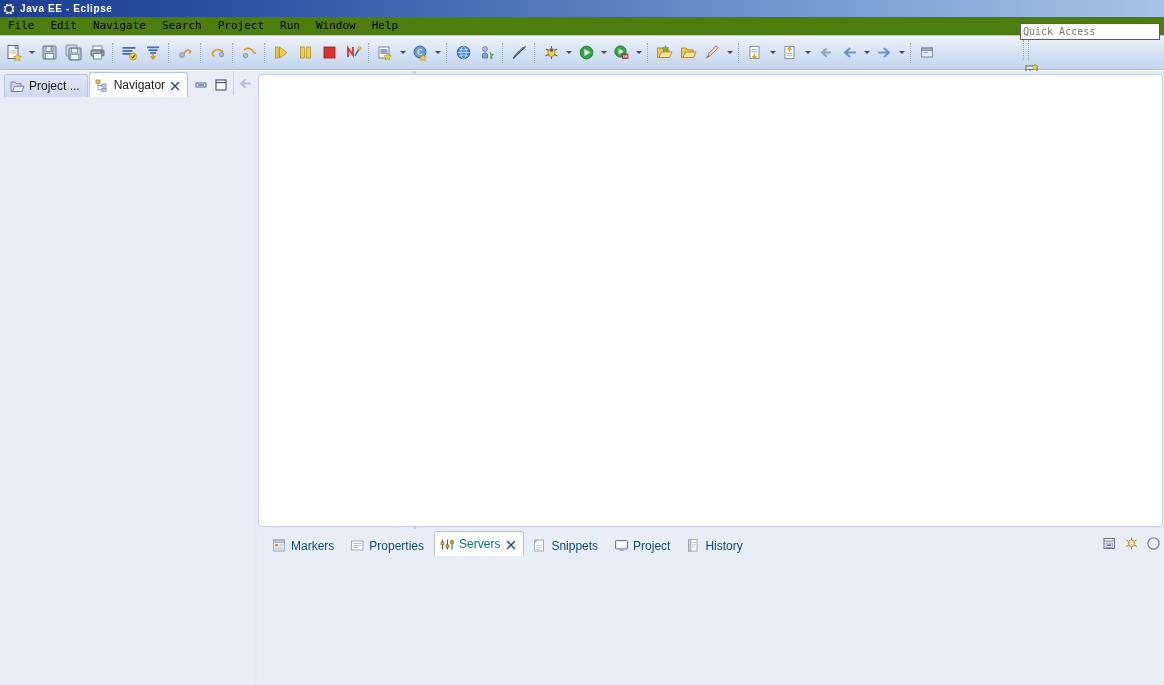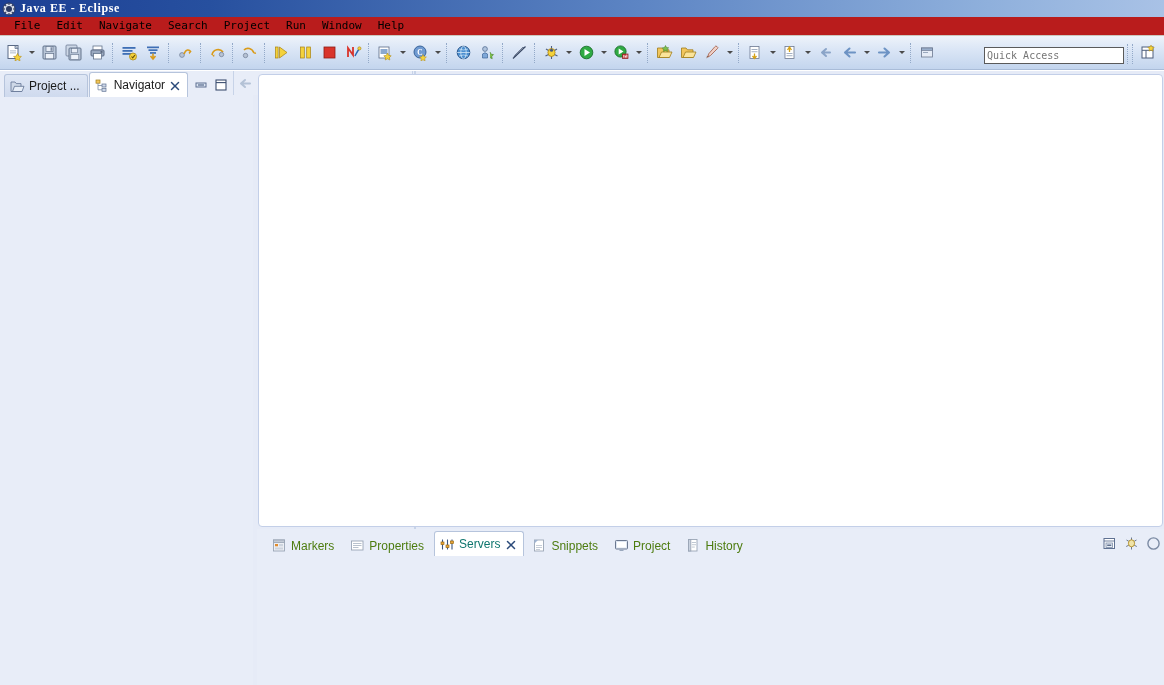--- a/index.html
+++ b/index.html
@@ -19,34 +19,33 @@
     padding-left: 2px;
     position: relative;
   }
   #titlebar .tb-icon {
     width: 14px; height: 14px; margin-right: 4px;
     flex: 0 0 auto;
     position: relative;
   }
   #titlebar .tb-title {
     color: #ffffff;
-    font-family: Liberation Serif, serif;
-    font-size: 12px;
+    font-family: Liberation Sans, sans-serif;
+    font-size: 10px;
     font-weight: bold;
     letter-spacing: 0.6px;
     white-space: nowrap;
   }
 
   
   #menubar {
     height: 19px;
-    background: #b91c1c;
+    background: #4d7c0f;
     border-bottom: 1px solid #cbc7bd;
     display: flex; align-items: center;
-    padding-left: 6px;
   }
   #menubar .menu-item {
     font-family: "DejaVu Sans Mono", monospace;
     font-size: 11px;
     color: #000000;
     padding: 1px 8px 2px 8px;
     white-space: nowrap;
     cursor: default;
   }
 
@@ -83,22 +82,23 @@
   }
   .tb-sep {
     width: 2px; height: 20px;
     margin: 0 3px;
     border-left: 1px dotted #93a9c8;
     flex: 0 0 auto;
   }
 
   #quickaccess-wrap {
     margin-left: auto;
-    display: flex; align-items: flex-end;
+    display: flex; align-items: flex-start;
     padding-right: 2px;
+    flex-direction: column;
   }
   #quickaccess {
     width: 140px; height: 17px;
     background: #ffffff;
     border: 1px solid #5a5a5a;
     font-family: "DejaVu Sans Mono", monospace;
     font-size: 10px;
     color: #000000;
     padding: 0 2px;
     line-height: 15px;
@@ -221,21 +221,21 @@
     height: 27px;
     display: flex; align-items: flex-end;
     padding-left: 9px;
     position: relative;
   }
   .btab {
     height: 22px;
     display: flex; align-items: center;
     padding: 0 7px 0 5px;
     font-size: 12px;
-    color: #4d7c0f;
+    color: #0c4a6e;
     white-space: nowrap;
     background: transparent;
     border: 1px solid transparent;
     border-bottom: none;
     border-radius: 3px 3px 0 0;
     margin-right: 2px;
   }
   .btab.active {
     color: #0f766e;
     background: #ffffff;

